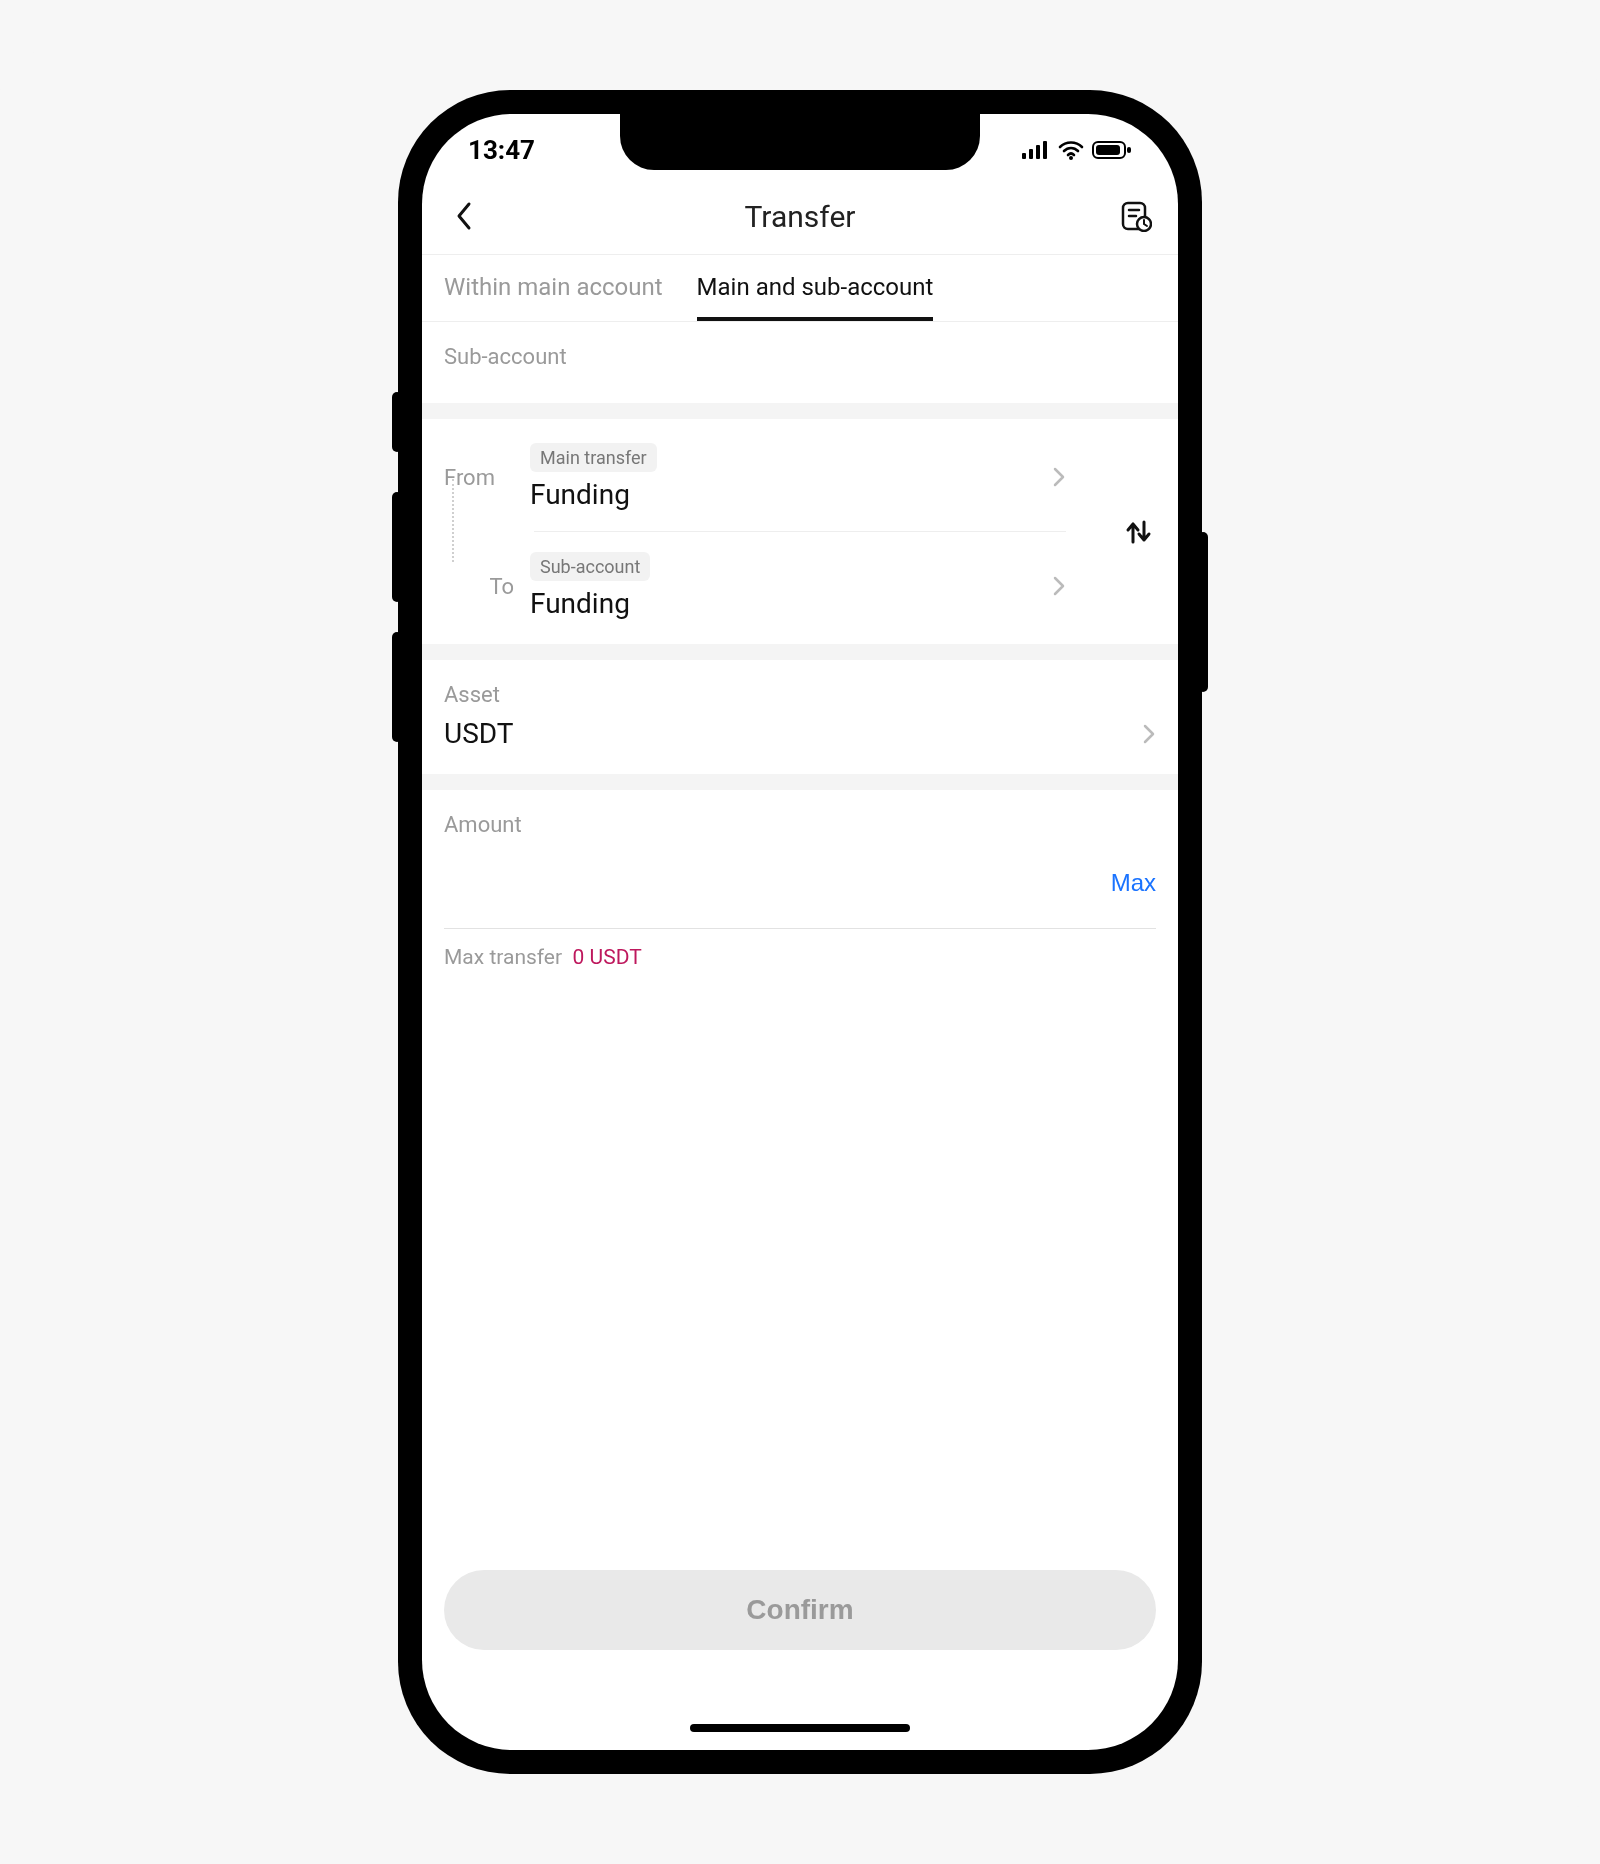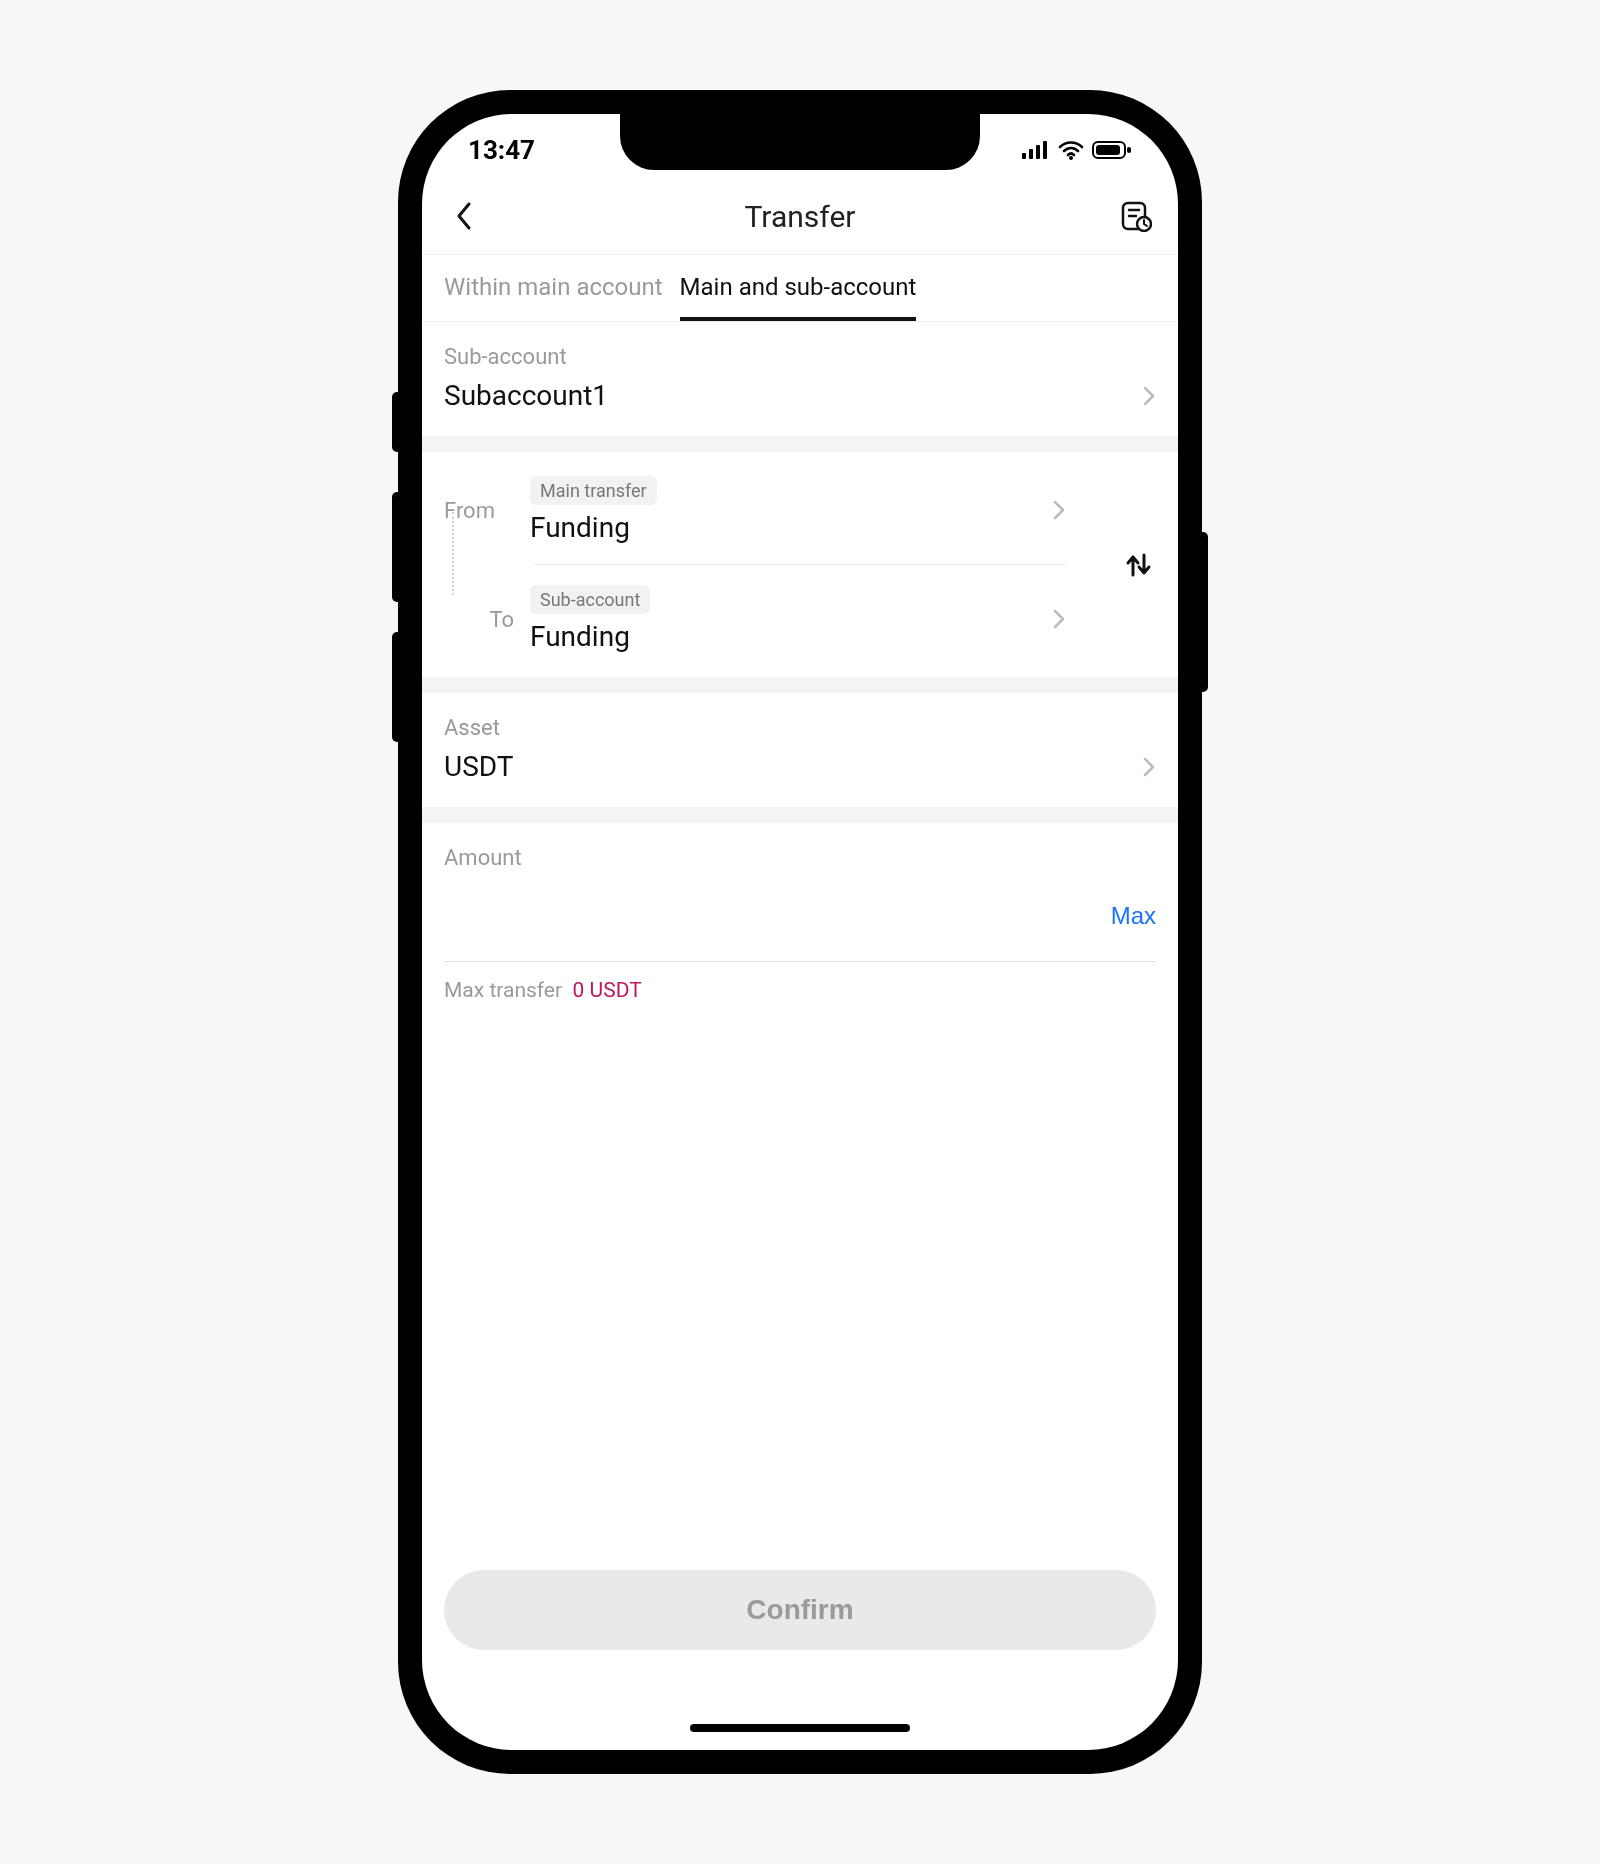--- a/index.html
+++ b/index.html
@@ -85,21 +85,21 @@
       align-items:center;
       justify-content:space-between;
       padding: 10px 22px 18px 22px;
       border-bottom: 1px solid #eee;
     }
     .header h1 { font-size: 30px; font-weight: 400; color:#222; }
     .icon-btn { width:40px; height:40px; display:flex; align-items:center; justify-content:center; }
     
     .tabs {
       display:flex;
-      gap: 17px;
+      gap: 34px;
       padding: 18px 22px 0 22px;
       border-bottom: 1px solid #eee;
       font-size: 24px;
     }
     .tab { color:#9a9a9a; padding-bottom: 16px; }
     .tab.active { color:#111; font-weight:400; border-bottom: 4px solid #111; }
     
     .section { padding: 22px 22px 24px 22px; background:#fff; }
     .gap { height: 16px; background:#f4f4f4; }
     .label { color:#9a9a9a; font-size:22px; margin-bottom:10px; }
@@ -208,28 +208,20 @@
         </div>
       </div>
 
       <div class="tabs">
         <div class="tab">Within main account</div>
         <div class="tab active">Main and sub-account</div>
       </div>
 
       <div class="section">
         <div class="label">Sub-account</div>
-        <div class="row">
-          <span class="value">Subaccount1</span>
-          <span class="chev">
-            <svg width="14" height="22" viewBox="0 0 14 22">
-                <path d="M3 3 L11 11 L3 19" fill="none" stroke="#bbb" stroke-width="2.5" stroke-linecap="round" stroke-linejoin="round"></path>
-              </svg>
-          </span>
-        </div>
       </div>
       <div class="gap"></div>
 
       <div class="transfer-box transfer-wrap">
         <div class="vline"></div>
 
         <div class="tline" style="padding-right:90px;">
           <div class="tcol-left">From</div>
           <div class="tmid">
             <span class="badge">Main transfer</span><br>

